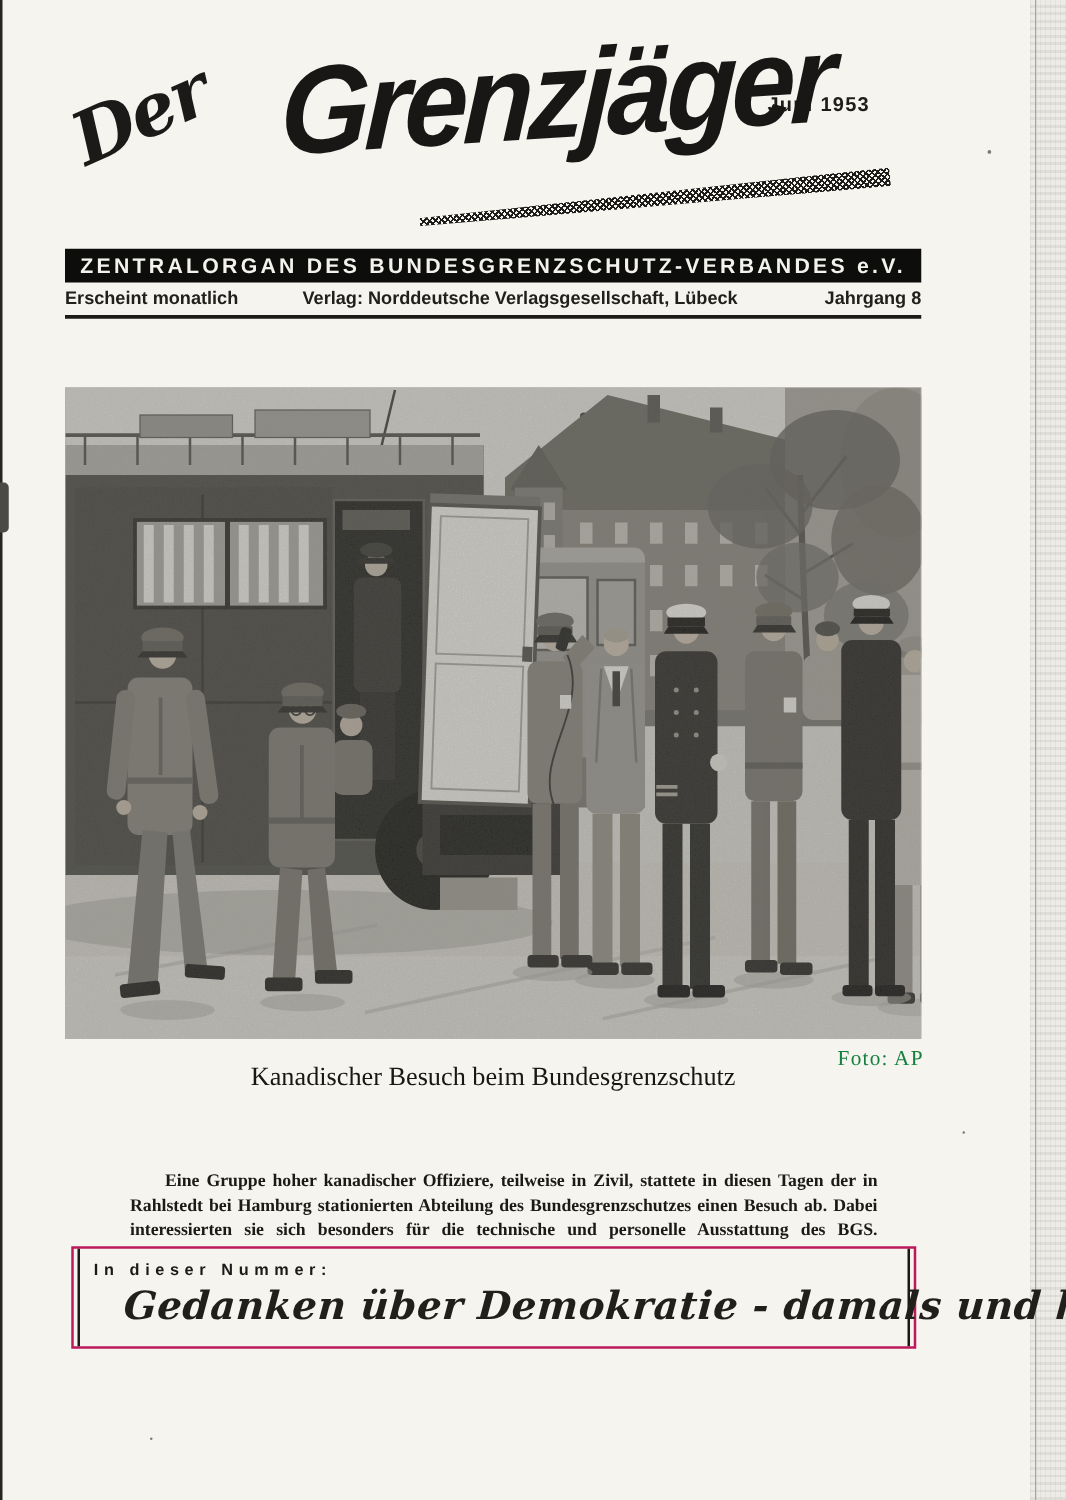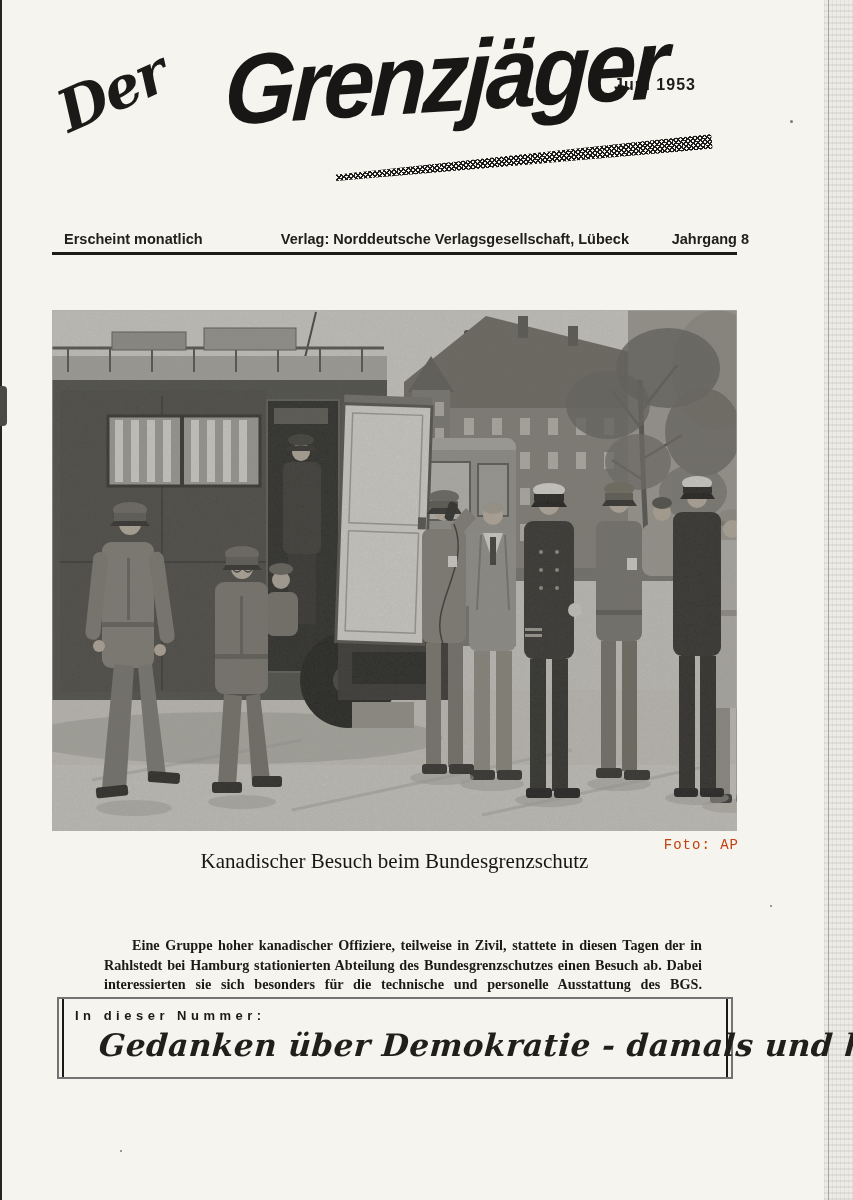--- a/index.html
+++ b/index.html
@@ -44,49 +44,49 @@
       repeating-linear-gradient(135deg, #1e1d1b 0 1.4px, rgba(0,0,0,0) 1.4px 3.4px);
     clip-path:polygon(0 30%, 100% 0, 100% 100%, 0 72%);
   }
   .banner {
     position:absolute; left:52px; top:199px; width:685px; height:27px;
     background:#0d0d0b; color:#f4f2ec; display:flex; align-items:center; justify-content:center;
     font-size:17px; font-weight:bold; letter-spacing:2.6px; white-space:nowrap;
   }
   .info-row {
     position:absolute; left:52px; top:230px; width:685px; height:18px;
-    display:flex; align-items:center; font-size:14.5px; font-weight:bold; color:#21201d;margin-left:12px;
+    display:flex; align-items:center; font-size:14.5px; font-weight:bold; color:#21201d;
   }
   .info-left  { width:190px; text-align:left; }
-  .info-center{ flex:1; text-align:right; }
+  .info-center{ flex:1; text-align:left; }
   .info-right { width:120px; text-align:right; }
   .thick-rule { position:absolute; left:52px; top:252px; width:685px; height:3px; background:#1c1b18; }
 
   
   .photo-frame { position:absolute; left:52px; top:310px; width:685px; height:521px; background:#c6c4bf; }
   .photo-credit {
     position:absolute; left:52px; top:837px; width:687px; text-align:right;
-    font-family:Liberation Mono, monospace; font-size:14px; letter-spacing:1px; color:#c2410c;
+    font-family:Liberation Serif, serif; font-size:17px; letter-spacing:1px; color:#15803d;
   }
 
   
   .headline {
     position:absolute; left:52px; top:849px; width:685px; text-align:center;
     font-family:"Liberation Serif", serif; font-weight:normal; font-size:21px; color:#181714;
   }
   .body-text {
     position:absolute; left:104px; top:936px; width:598px;
     font-family:"Liberation Serif", serif; font-weight:bold; font-size:14.2px;
     line-height:19.5px; text-align:justify; text-indent:28px; color:#1b1a17;
   }
 
   
   .teaser-box {
     position:absolute; left:57px; top:997px; width:676px; height:82px;
-    border:2px solid #737373; background:#f6f4ef;
+    border:2px solid #be185d; background:#f6f4ef;
   }
   .teaser-line-l { position:absolute; left:3px;  top:0; width:2px; height:100%; background:#191916; }
   .teaser-line-r { position:absolute; right:3px; top:0; width:2px; height:100%; background:#191916; }
   .teaser-label {
     position:absolute; left:16px; top:9px;
     font-size:13px; font-weight:bold; letter-spacing:4.5px; color:#1b1a18;
   }
   .teaser-title {
     position:absolute; left:40px; top:28px; width:620px; text-align:center;
     font-family:"DejaVu Serif", serif; font-style:italic; font-weight:bold;
@@ -105,20 +105,21 @@
     <div class="scan-line-right"></div>
   </div>
   <div class="speck" style="left:790px; top:120px; width:3px; height:3px;"></div>
   <div class="speck" style="left:770px; top:905px; width:2px; height:2px;"></div>
   <div class="speck" style="left:120px; top:1150px; width:2px; height:2px;"></div>
 
   <div class="issue-date">Juni 1953</div>
   <div class="logo-der">Der</div>
   <div class="logo-main">Grenzjäger</div>
   <div class="logo-swoosh"></div>
+  <div class="banner">ZENTRALORGAN DES BUNDESGRENZSCHUTZ-VERBANDES e.V.</div>
   <div class="info-row">
     <span class="info-left">Erscheint monatlich</span>
     <span class="info-center">Verlag: Norddeutsche Verlagsgesellschaft, Lübeck</span>
     <span class="info-right">Jahrgang 8</span>
   </div>
   <div class="thick-rule"></div>
 
   <div class="photo-frame">
     <svg width="685" height="521" viewBox="0 0 685 521">
       <defs>

